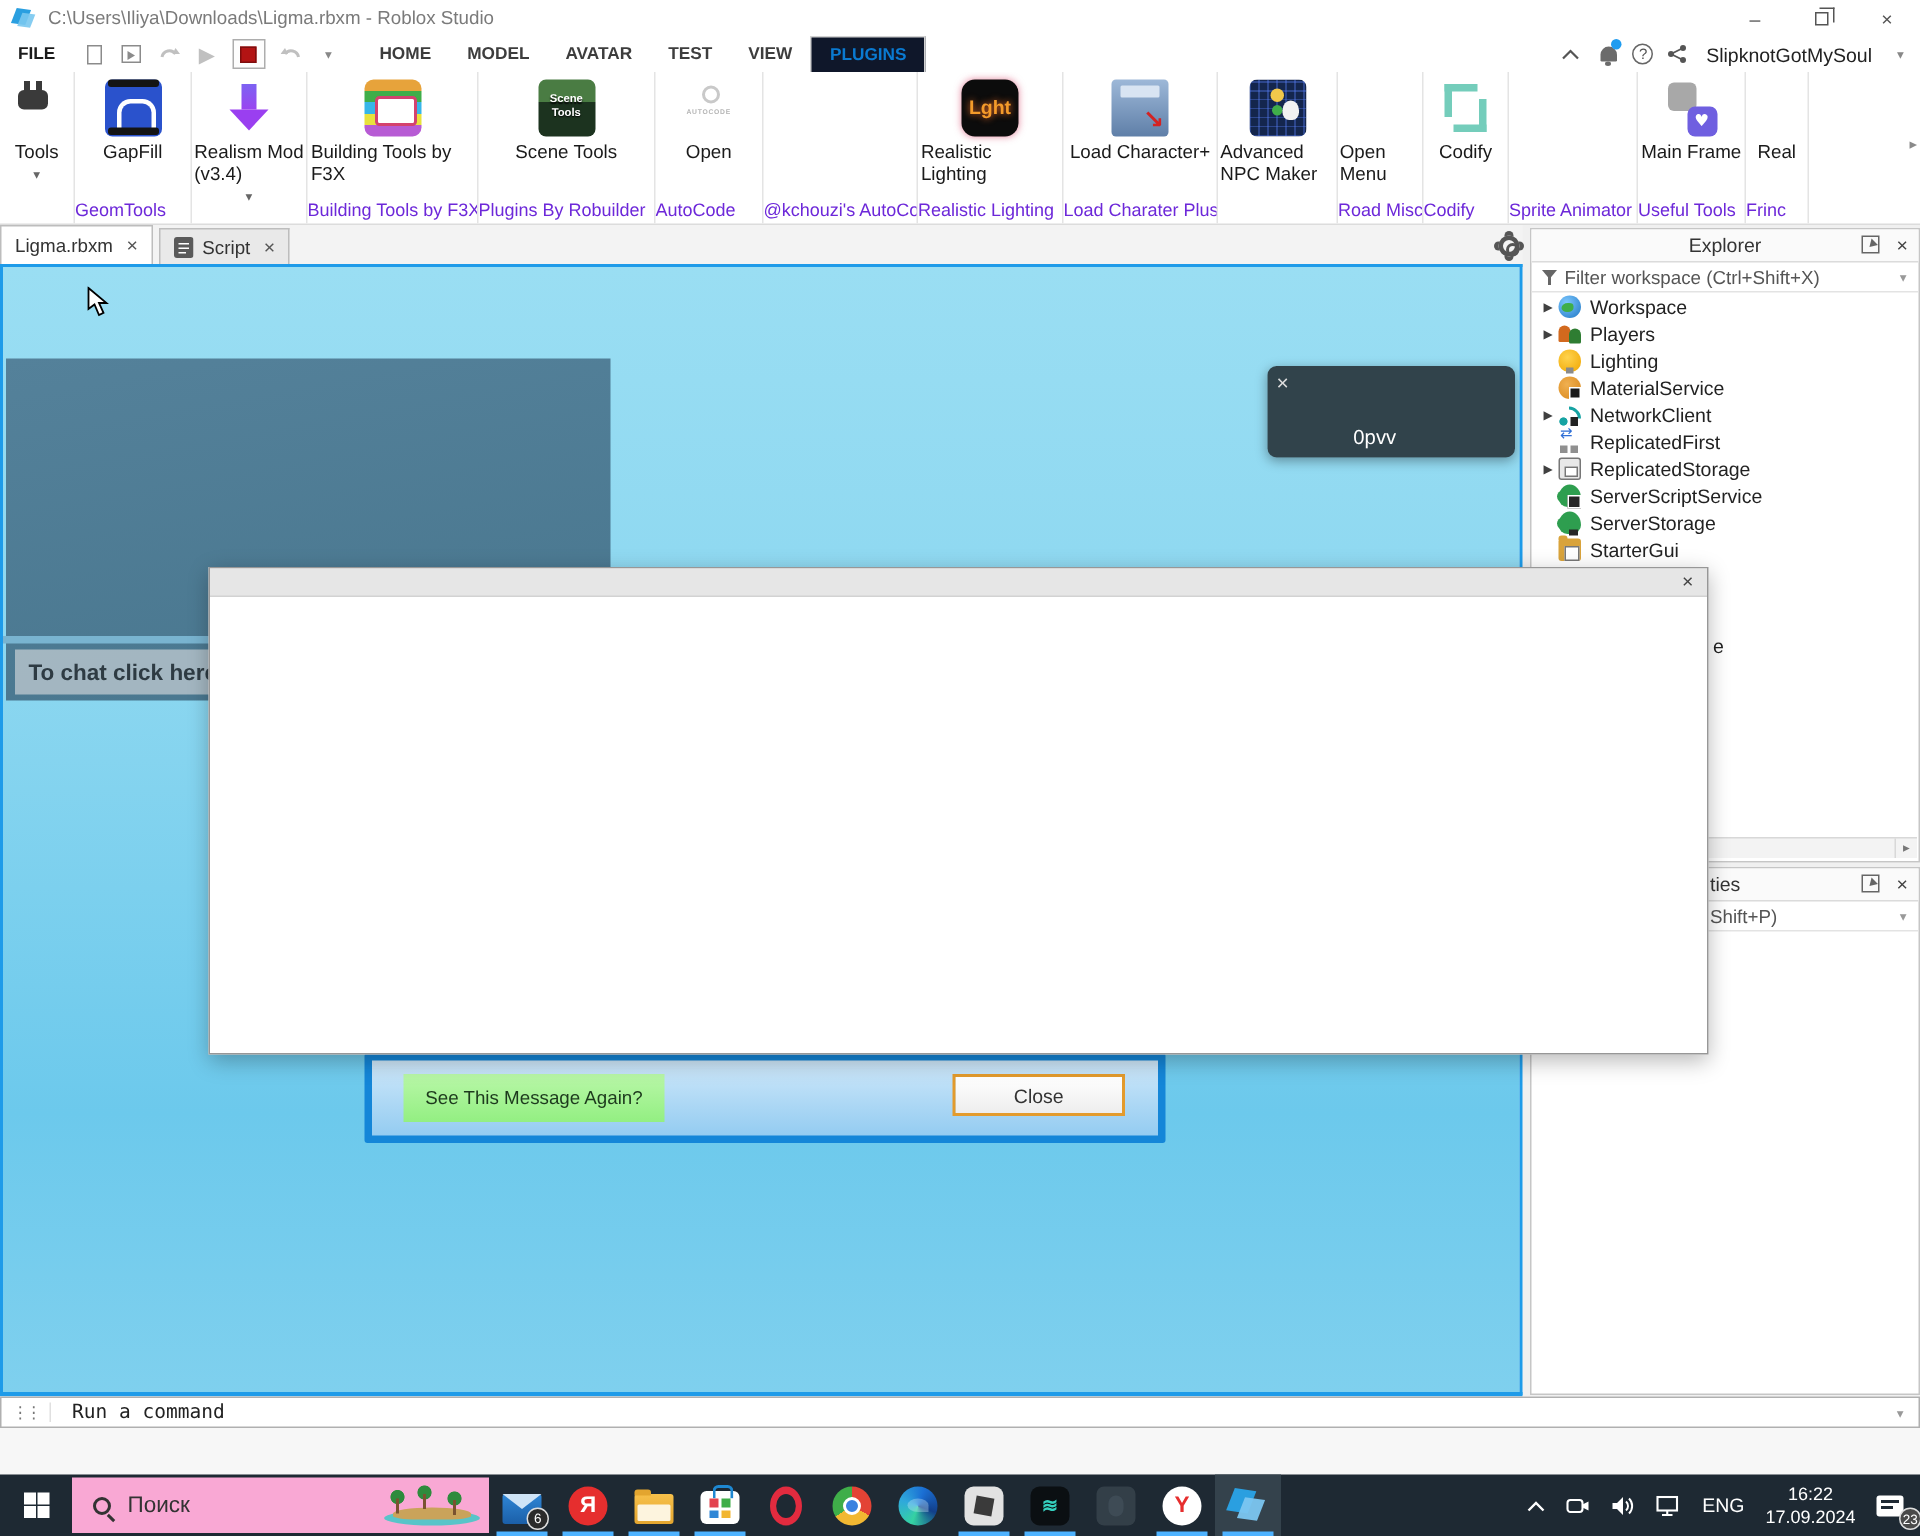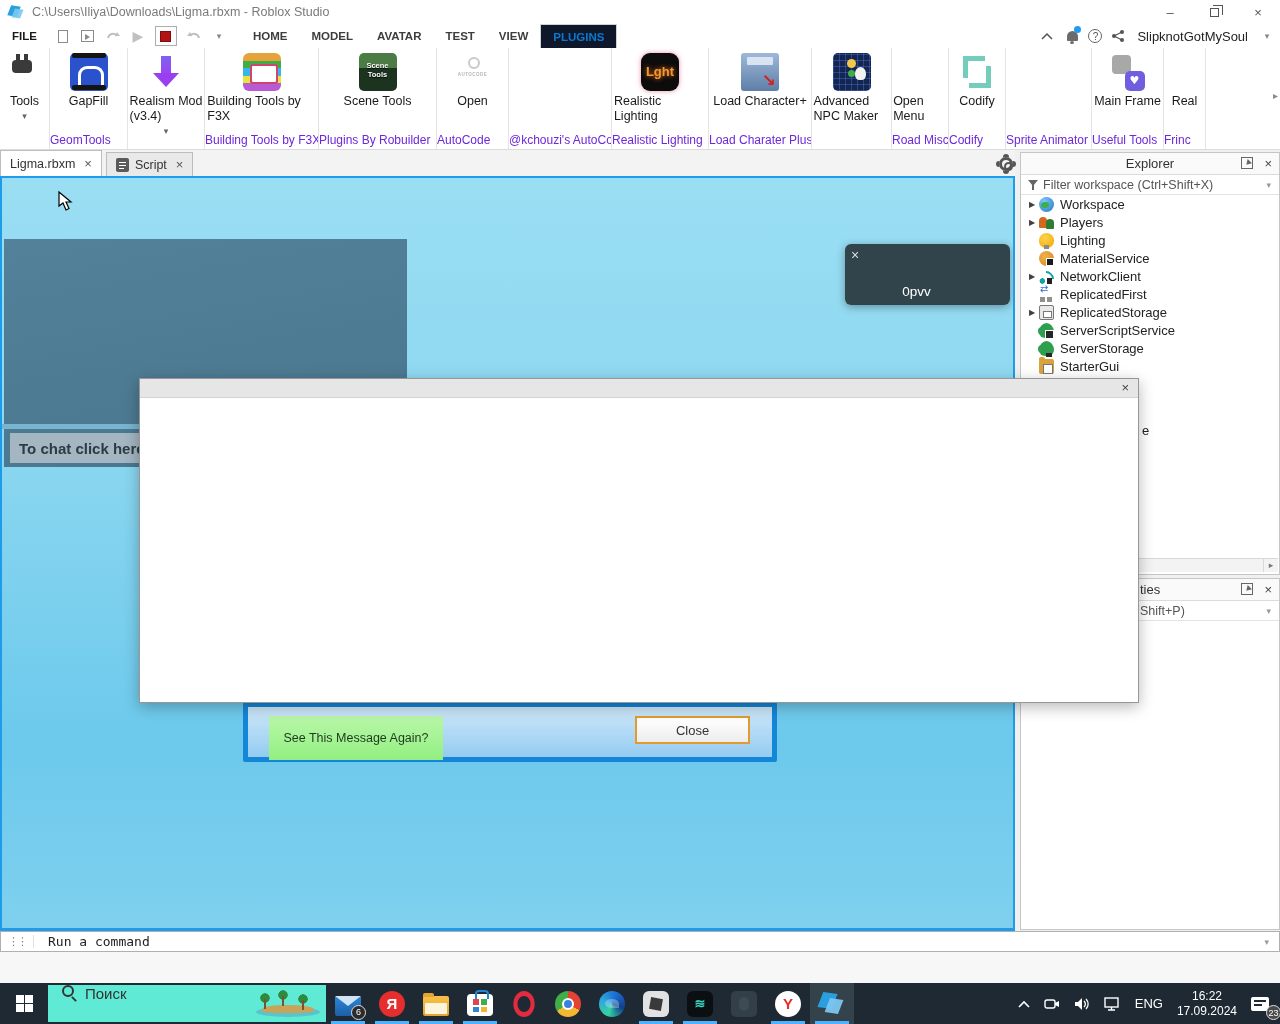--- a/index.html
+++ b/index.html
@@ -102,21 +102,21 @@
   #cursor{position:absolute;left:55px;top:13px;width:18px;height:20px}
 
   
   #popup{position:absolute;left:843px;top:66px;width:165px;height:61px;background:rgba(45,60,68,.96);border-radius:6px;box-shadow:0 2px 8px rgba(0,0,0,.35);color:#fff}
   #popup-close{position:absolute;left:6px;top:3px;font-size:14px;color:#ddd}
   #popup-text{position:absolute;left:0;right:22px;top:40px;text-align:center;font-size:13.5px}
 
   
   #msg-panel{position:absolute;left:241px;top:524px;width:534px;height:60px;background:#1486d8;border-radius:2px}
   #msg-panel-inner{position:absolute;left:5px;top:5px;right:5px;bottom:5px;background:linear-gradient(180deg,#cfe8fa,#94ccf1)}
-  #btn-again{position:absolute;left:21px;top:9px;width:174px;height:44px;background:linear-gradient(180deg,#b9f7a8,#93ef82);border:none;font-size:12.5px;color:#1d3a1d;font-family:"Liberation Sans",sans-serif}
+  #btn-again{position:absolute;left:21px;top:9px;width:174px;height:32px;background:linear-gradient(180deg,#b9f7a8,#93ef82);border:none;font-size:12.5px;color:#1d3a1d;font-family:"Liberation Sans",sans-serif}
   #btn-close-msg{position:absolute;left:387px;top:9px;width:115px;height:28px;background:linear-gradient(180deg,#ffffff,#ededed);border:2px solid #e39b2d;font-size:13px;color:#333;font-family:"Liberation Sans",sans-serif}
 
   
   #dialog{position:absolute;left:139px;top:378px;width:1000px;height:325px;background:#fff;border:1px solid #979797;box-shadow:0 4px 14px rgba(0,0,0,.28);z-index:30}
   #dialog-titlebar{height:19px;background:#e6e6e6;border-bottom:1px solid #d2d2d2;position:relative}
   #dialog-close{position:absolute;right:9px;top:1px;color:#444;font-size:13px}
 
   
   .panel{position:absolute;left:1020px;width:260px;background:#fff;border:1px solid #c6c6c6}
   .panel-header{height:22px;background:#fafafa;border-bottom:1px solid #dbdbdb;position:relative;display:flex;align-items:center;justify-content:center;font-size:13px;color:#333}
@@ -170,21 +170,21 @@
   #cmdbar{position:absolute;left:0;top:931px;width:1280px;height:21px;background:#fff;border:1px solid #b0b0b0;display:flex;align-items:center;z-index:6}
   #cmd-grip{color:#777;font-size:11px;padding:0 7px;border-right:1px solid #e0e0e0;letter-spacing:-2px}
   #cmd-text{font-family:"DejaVu Sans Mono",monospace;font-size:13px;color:#222;margin-left:14px}
   #cmd-caret{position:absolute;right:10px;color:#999;font-size:9px}
   #below-strip{position:absolute;left:0;top:952px;width:1280px;height:31px;background:#f7f7f7}
 
   
   #taskbar{position:absolute;left:0;top:983px;width:1280px;height:41px;background:#1e2933;display:flex;align-items:stretch;z-index:40}
   #start-btn{width:48px;display:flex;align-items:center;justify-content:center}
   #start-logo{width:17px;height:17px;background:linear-gradient(#fff,#fff) 0 0/8px 8px no-repeat,linear-gradient(#fff,#fff) 9px 0/8px 8px no-repeat,linear-gradient(#fff,#fff) 0 9px/8px 8px no-repeat,linear-gradient(#fff,#fff) 9px 9px/8px 8px no-repeat}
-  #search-box{width:278px;margin:2px 0;background:#5eead4;display:flex;position:relative}
+  #search-box{width:278px;margin:2px 0;background:#f9a8d4;display:flex;align-items:center;position:relative}
   #search-mag{width:12px;height:12px;border:2px solid #333;border-radius:50%;margin-left:14px;position:relative;flex:none}
   #search-mag::after{content:"";position:absolute;left:9px;top:9px;width:2px;height:6px;background:#333;transform:rotate(-45deg)}
   #search-text{margin-left:11px;font-size:15px;color:#333}
   #search-art{position:absolute;right:2px;top:2px;bottom:2px;width:72px;overflow:hidden}
   #search-art .water{position:absolute;left:4px;bottom:3px;width:64px;height:10px;background:#59c4c9;border-radius:50%}
   #search-art .isle{position:absolute;left:10px;bottom:7px;width:52px;height:8px;background:#caa35a;border-radius:50% 50% 30% 30%}
   #search-art .palm{position:absolute;width:14px;height:14px;background:radial-gradient(circle,#2e8b3d 0 45%,transparent 50%)}
   #search-art .palm::after{content:"";position:absolute;left:6px;top:8px;width:2px;height:10px;background:#7a5230}
   #search-art .p1{left:6px;top:4px}#search-art .p2{left:24px;top:1px}#search-art .p3{left:44px;top:5px}
   .tslot{width:44px;position:relative;display:flex;align-items:center;justify-content:center}

